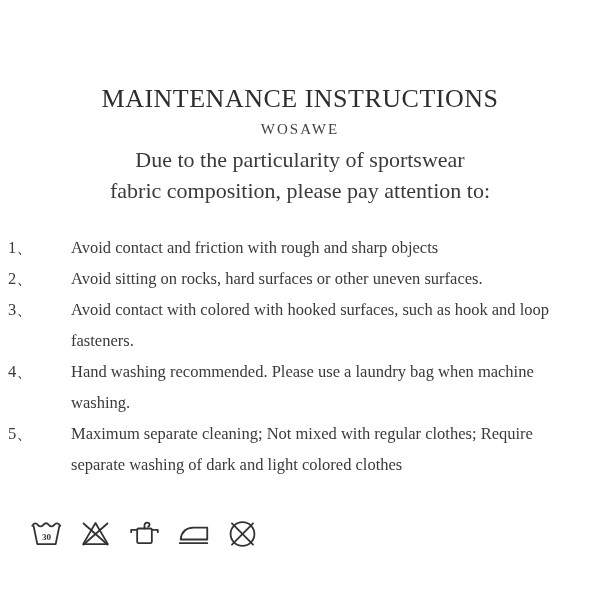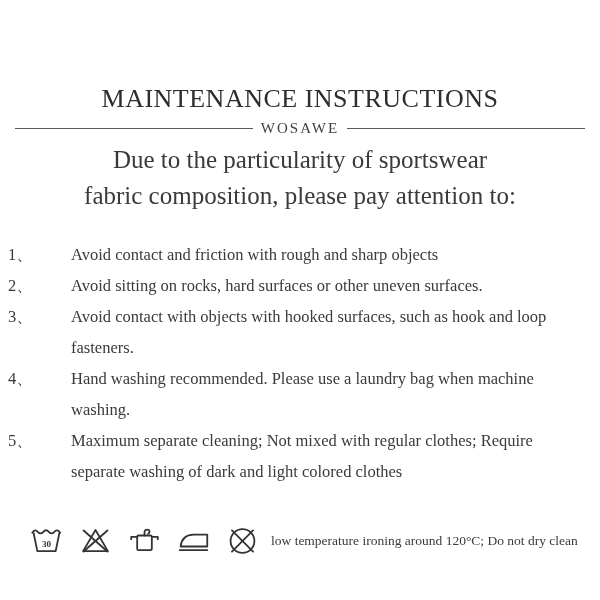--- a/index.html
+++ b/index.html
@@ -23,36 +23,37 @@
     font-size: 26px;
     font-weight: 500;
     letter-spacing: 0.5px;
     color: #2d2d2d;
     margin: 0 0 6px 0;
   }
   .brand-row {
     display: flex;
     align-items: center;
     margin: 0 15px;
+    flex-direction: column;
   }
   .brand-row .rule {
     flex: 1;
     height: 0;
     border-top: 1px solid #5a5a5a;
   }
   .brand-name {
     font-size: 15px;
     color: #3f3f3f;
     letter-spacing: 2px;
     padding: 0 8px;
     white-space: nowrap;
   }
   .intro {
     text-align: center;
-    font-size: 25px;
+    font-size: 22px;
     line-height: 1.42;
     color: #3a3a3a;
     margin: 5px 40px 0 40px;
   }
   .instruction-list {
     margin: 26px 26px 0 8px;
   }
   .instruction-item {
     display: flex;
     font-size: 16.5px;
@@ -117,21 +118,21 @@
     <div class="instruction-item">
       <span class="num">1、</span>
       <span class="txt">Avoid contact and friction with rough and sharp objects</span>
     </div>
     <div class="instruction-item">
       <span class="num">2、</span>
       <span class="txt">Avoid sitting on rocks, hard surfaces or other uneven surfaces.</span>
     </div>
     <div class="instruction-item">
       <span class="num">3、</span>
-      <span class="txt">Avoid contact with objects with hooked surfaces, such as hook and loop fasteners.</span>
+      <span class="txt">Avoid contact with colored with hooked surfaces, such as hook and loop fasteners.</span>
     </div>
     <div class="instruction-item">
       <span class="num">4、</span>
       <span class="txt">Hand washing recommended. Please use a laundry bag when machine washing.</span>
     </div>
     <div class="instruction-item">
       <span class="num">5、</span>
       <span class="txt">Maximum separate cleaning; Not mixed with regular clothes; Require separate washing of dark and light colored clothes</span>
     </div>
   </div>
@@ -165,17 +166,16 @@
 
       <svg class="care-icon" viewBox="0 0 36 36" fill="none" stroke="#333333" stroke-width="1.8" stroke-linecap="round" stroke-linejoin="round">
         <circle cx="18" cy="18" r="13"></circle>
         <path d="M6.5,6.5 L29.5,29.5"></path>
         <path d="M29.5,6.5 L6.5,29.5"></path>
       </svg>
 
     </div>
 
     <div class="care-text">
-      <div>low temperature ironing around 120°C; Do not dry clean</div>
     </div>
   </div>
 
 </div>
 
 </body></html>

